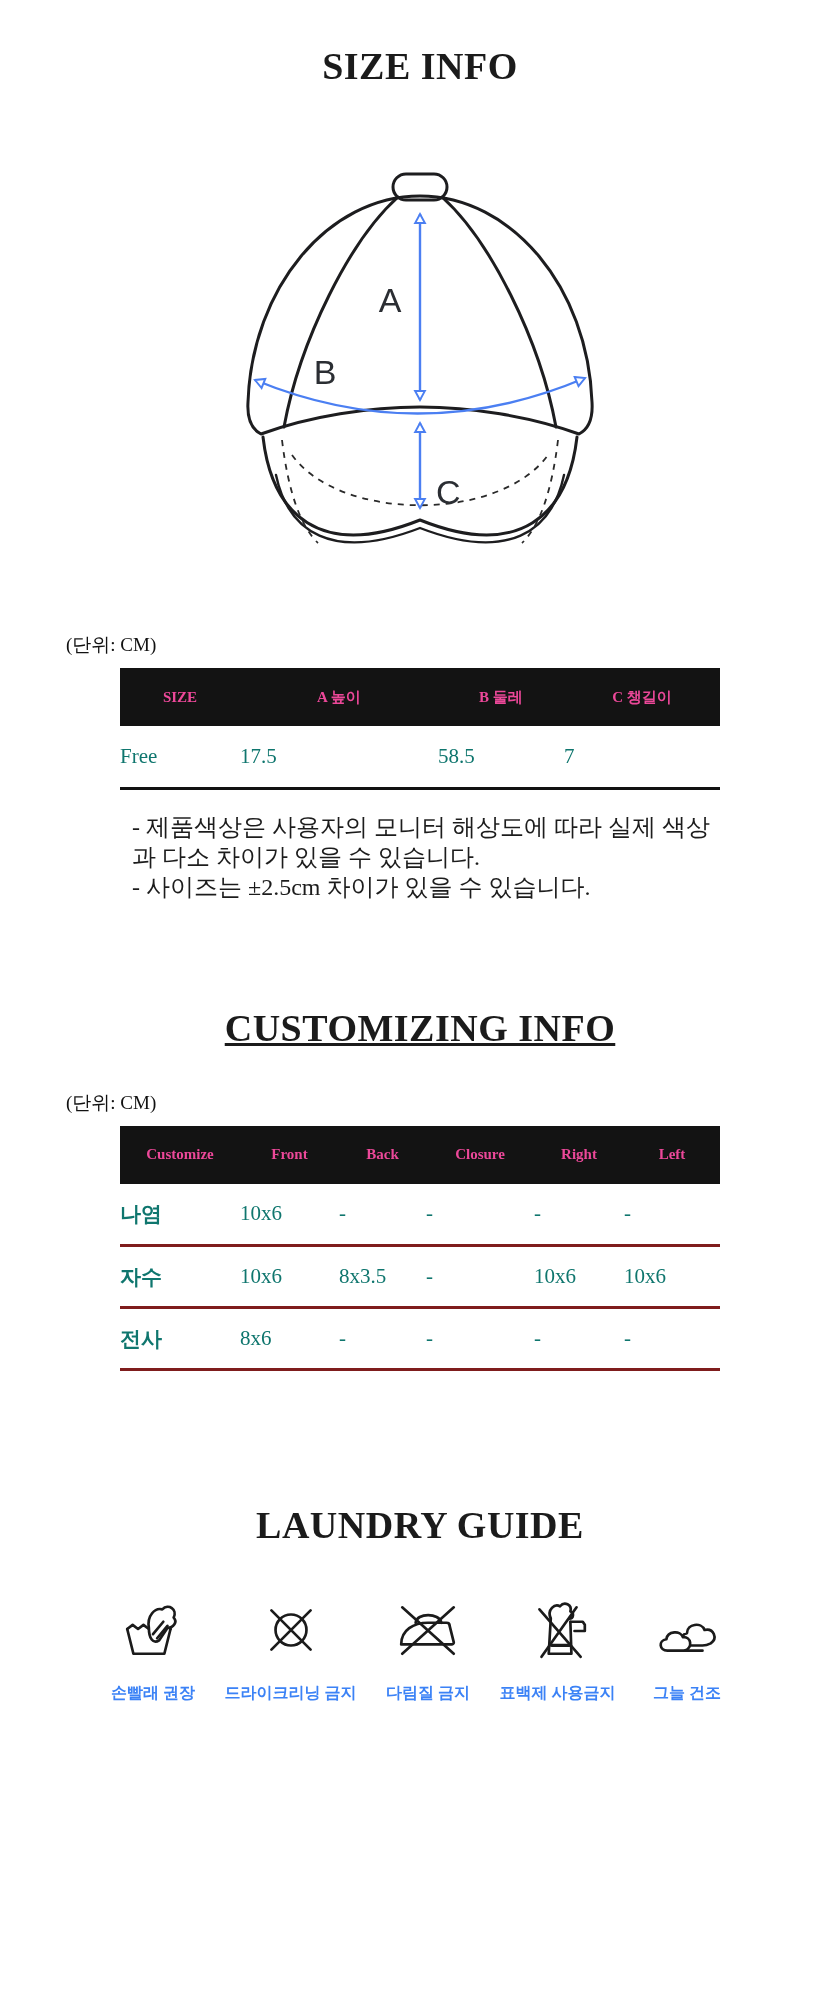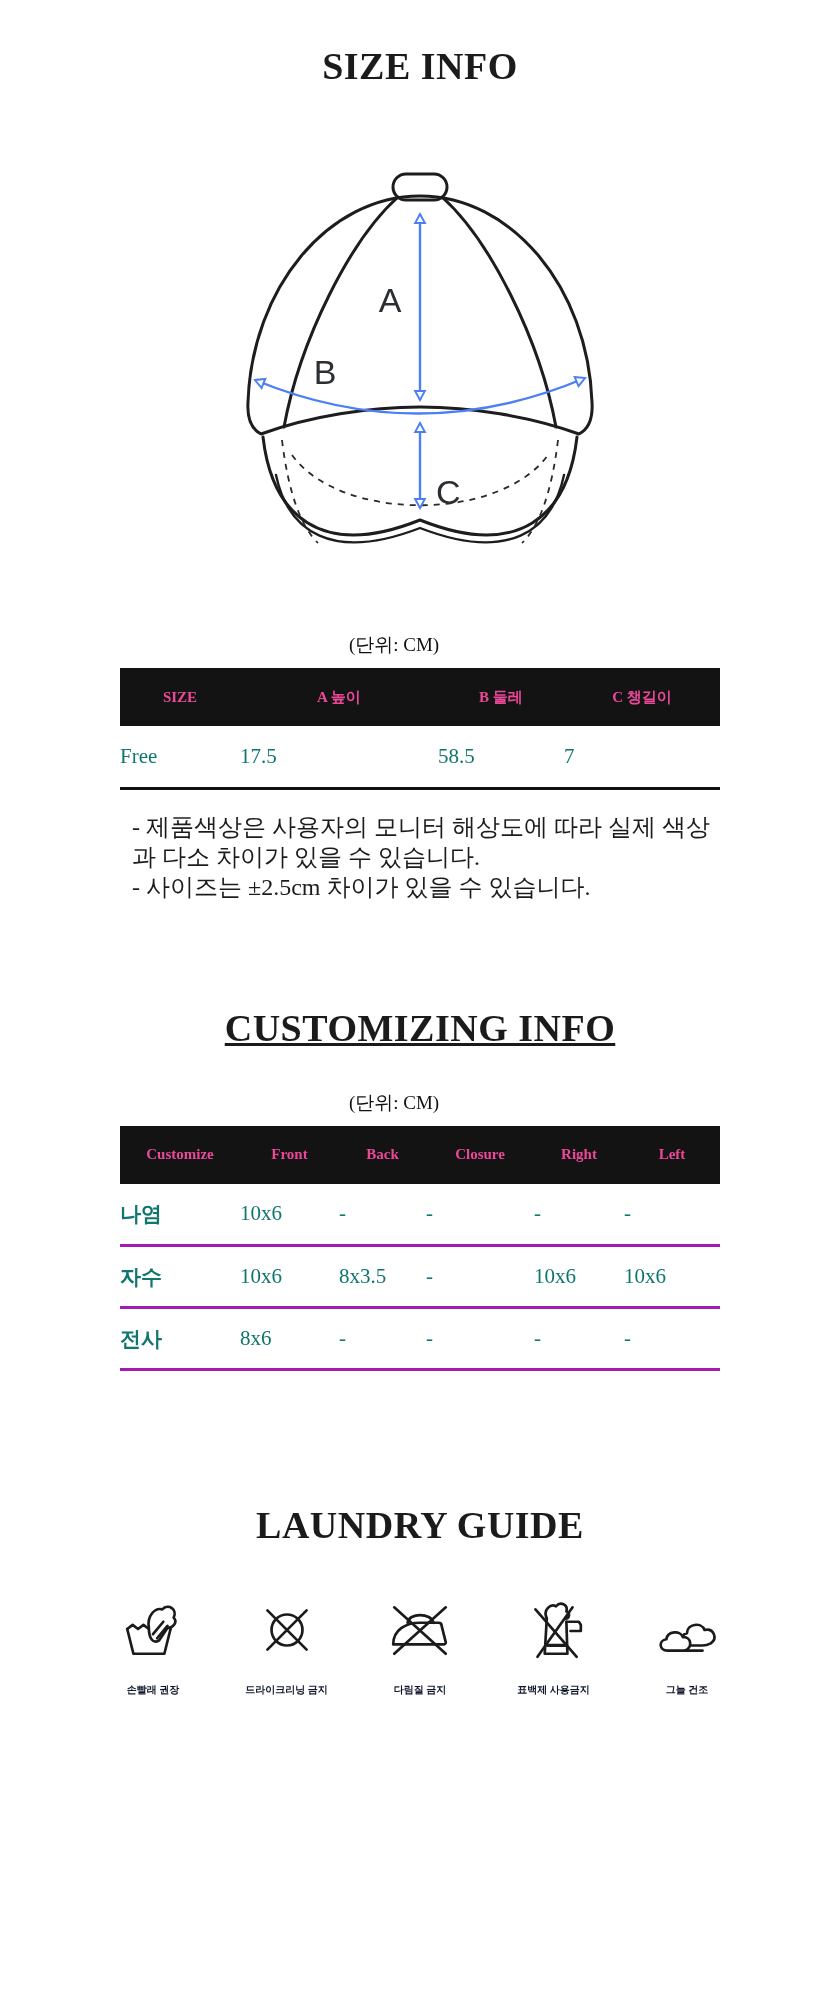--- a/index.html
+++ b/index.html
@@ -14,52 +14,52 @@
     font-size:38px; letter-spacing:0.5px; text-align:center; color:#1b1b1b;
   }
   .title-size { padding-top:44px; }
   .title-custom { margin-top:104px;text-decoration:underline; }
   .title-laundry { margin-top:132px; }
 
   .cap-wrap { width:520px; margin:42px auto 0; }
   .cap-wrap svg { display:block; }
 
   .unit-label {
-    text-align:center; padding-right:52px; font-size:19px; color:#111;
+    text-align:left; padding-right:52px; font-size:19px; color:#111;
   }
   .unit-1 { margin-top:42px; }
   .unit-2 { margin-top:40px; }
 
   .tbl-wrap { margin:10px 54px 0; }
   table { width:100%; border-collapse:collapse; table-layout:fixed; }
   thead th {
     background:#131313; color:#ec4899; font-weight:700;
     font-size:15px; height:58px; 
     font-family:"Liberation Serif", serif;
   }
   tbody td {
     font-size:21px; height:62px; color:#0f766e;
     font-family:"Liberation Serif", serif;
   }
   td.row-label { font-weight:700; }
   .size-tbl tbody tr { border-bottom:3px solid #111; }
-  .cus-tbl tbody tr { border-bottom:3px solid #a21caf; }
+  .cus-tbl tbody tr { border-bottom:3px solid #7f1d1d; }
 
   .notes { margin:22px 54px 0 66px; }
   .notes p { font-size:24px; line-height:30px; color:#1c1c1c; }
 
   .laundry-row {
     margin:50px 42px 0; display:flex; justify-content:space-between;
   }
   .laundry-item {
     display:flex; flex-direction:column; align-items:center; min-width:90px;
   }
   .laundry-item svg { display:block; }
   .laundry-label {
-    margin-top:20px; font-size:10px; font-weight:700; color:#0f172a;
+    margin-top:20px; font-size:16px; font-weight:700; color:#3b82f6;
     white-space:nowrap; font-family:"Liberation Serif", serif;
   }
 </style>
 </head>
 <body>
 
 <div class="page">
 
   <section>
     <h1 class="sec-title title-size">SIZE INFO</h1>

